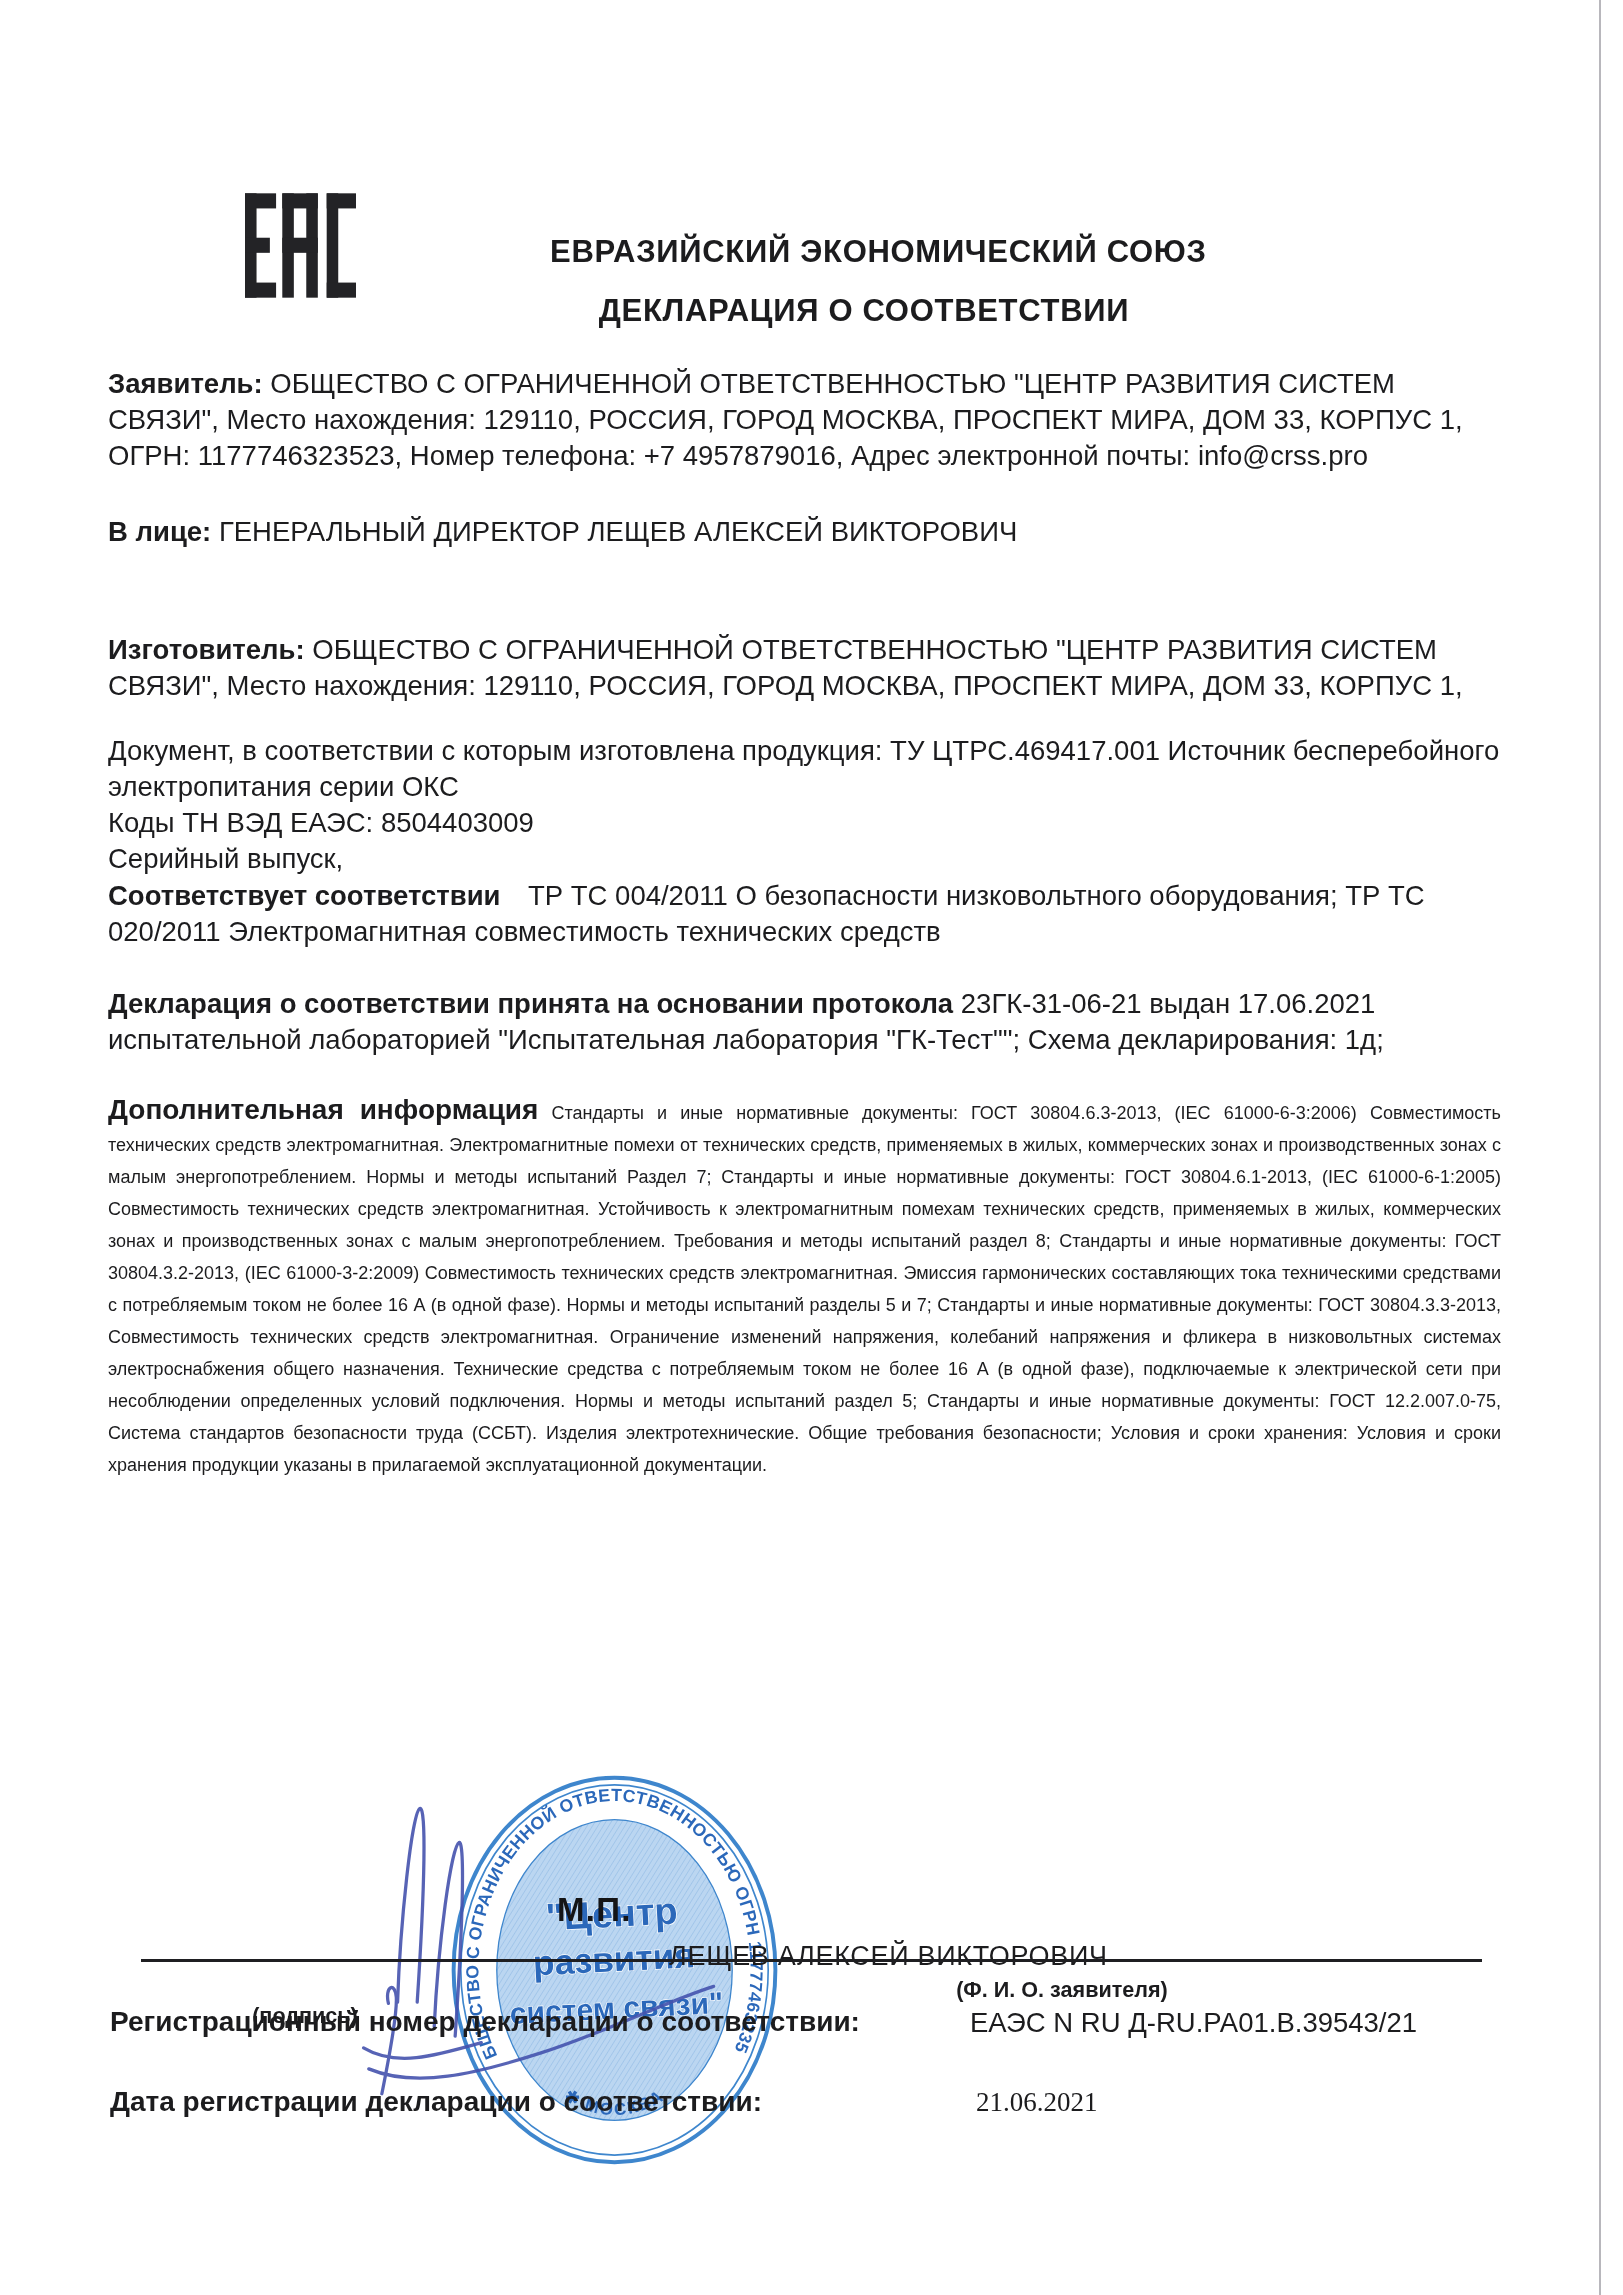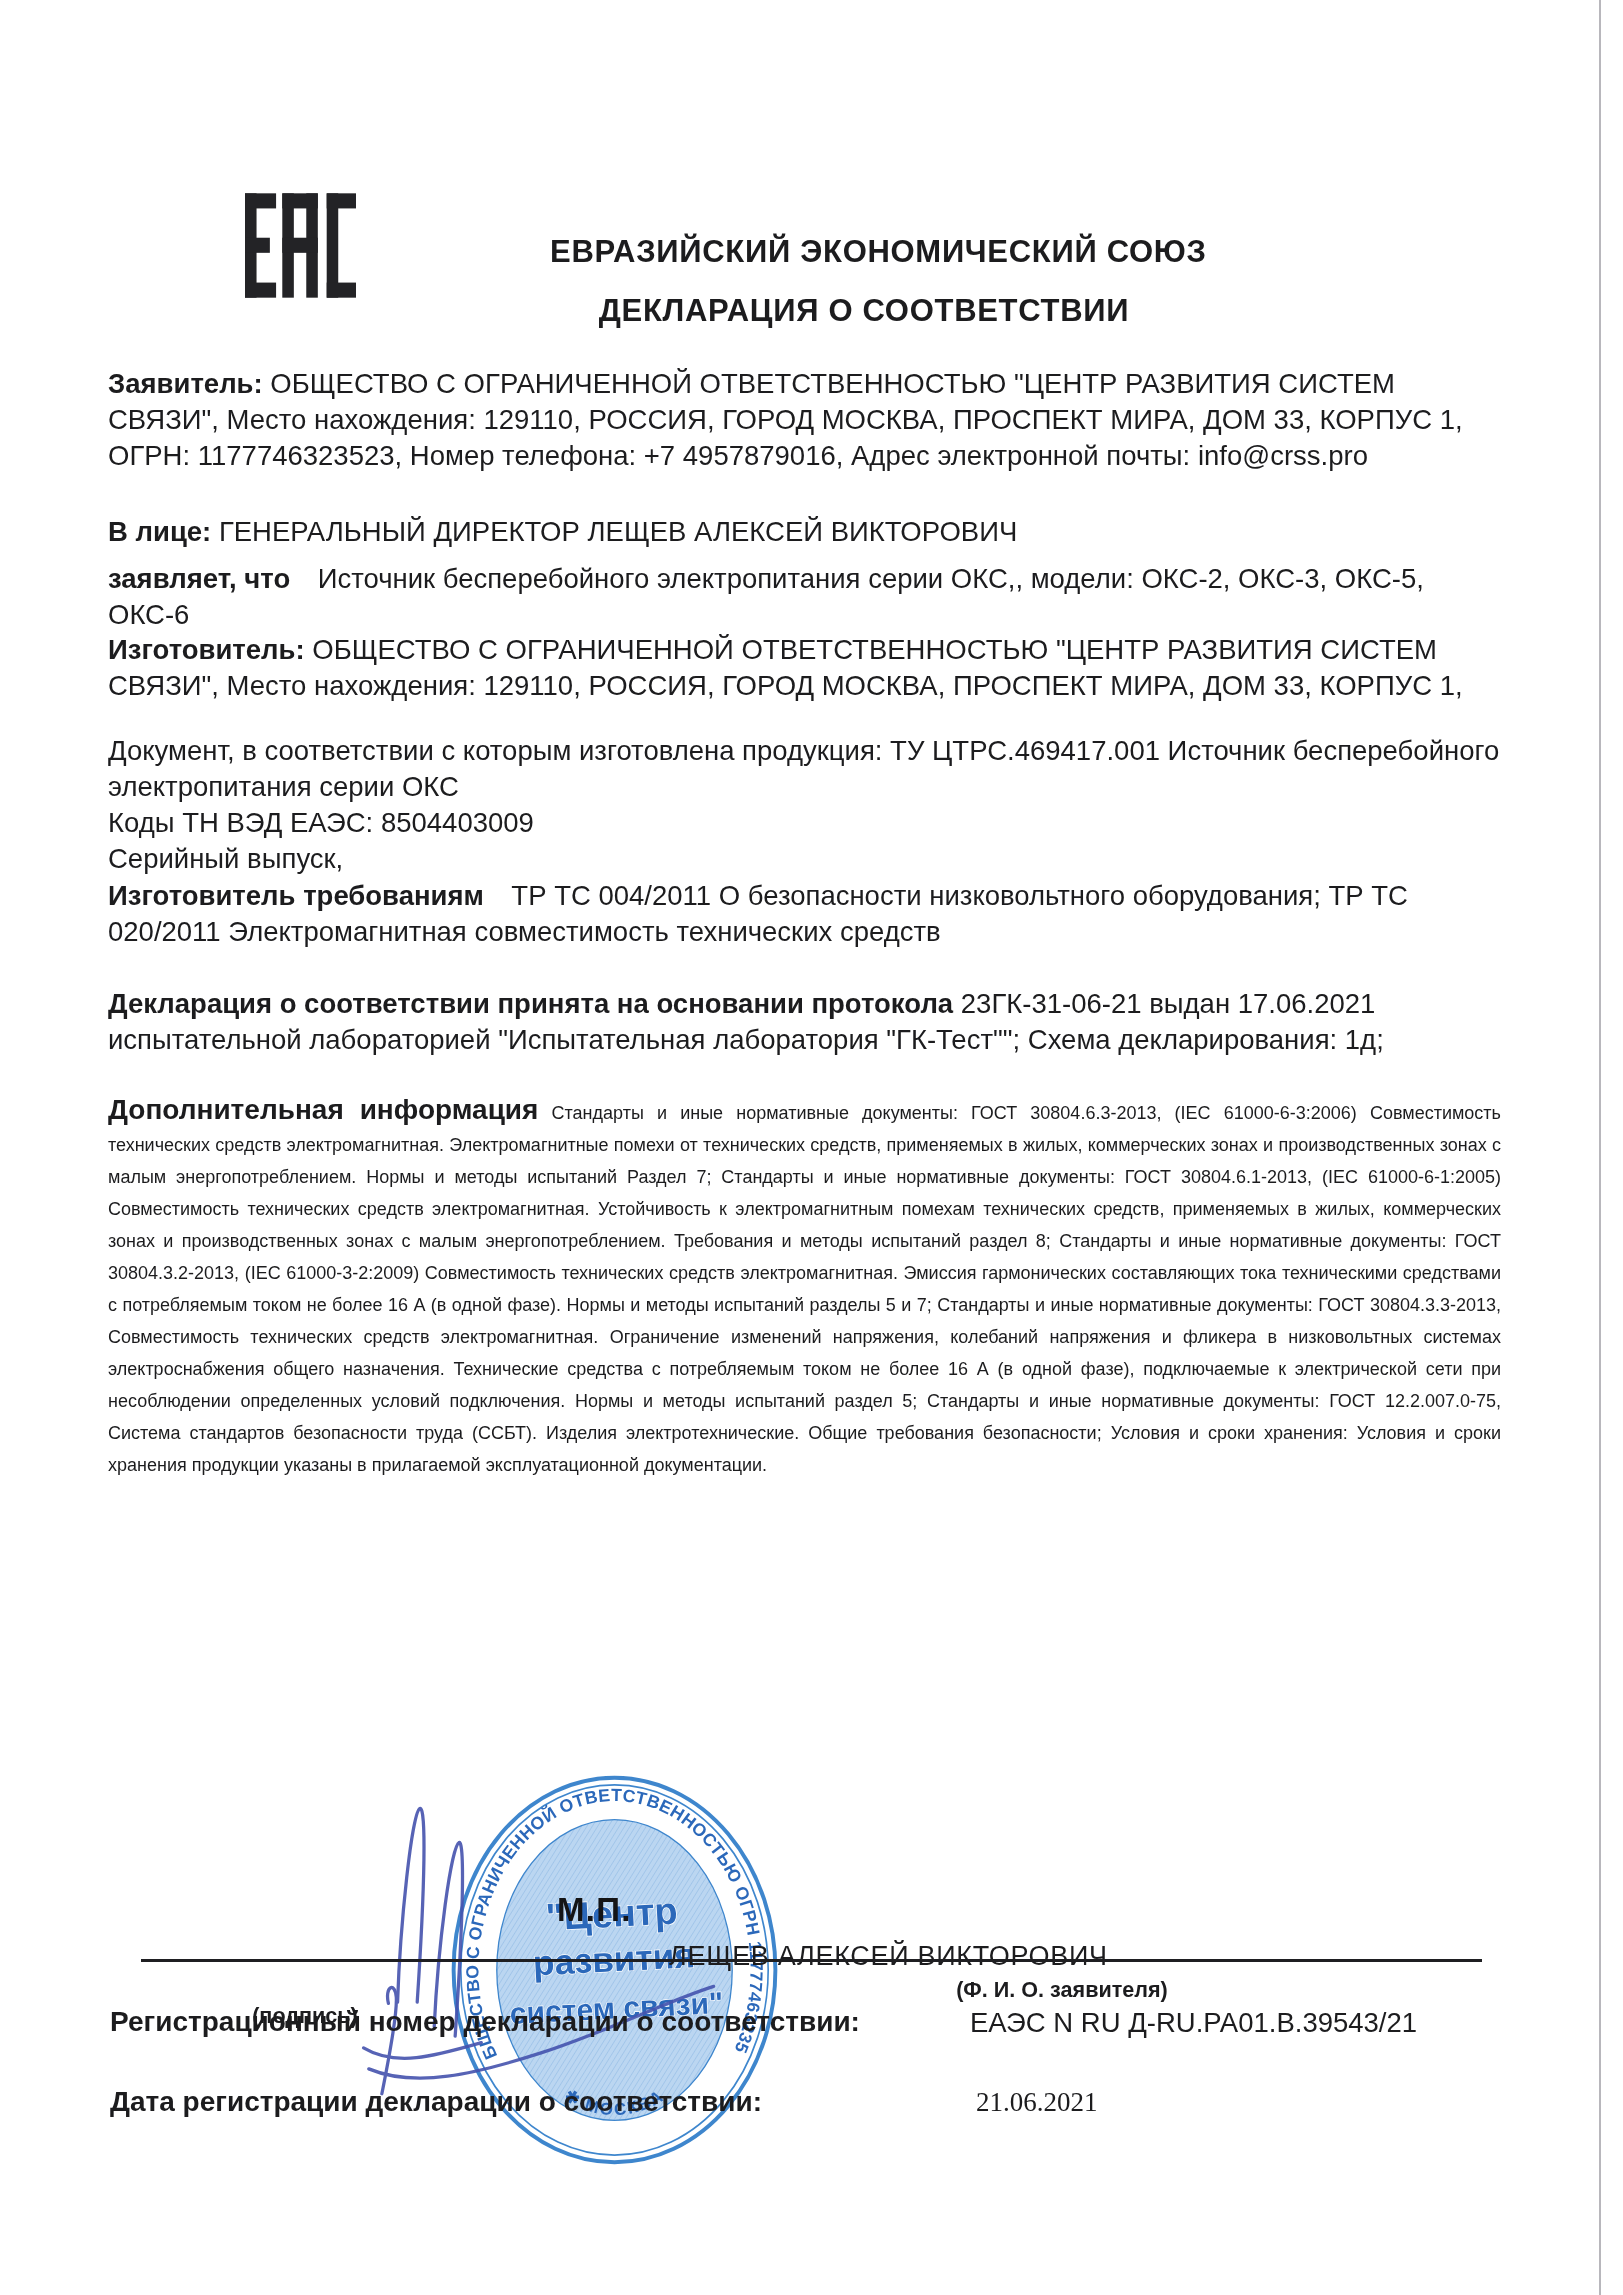--- a/index.html
+++ b/index.html
@@ -85,31 +85,30 @@
     </g>
   </svg>
 
   <div class="abs hdr" style="top:234px;">ЕВРАЗИЙСКИЙ ЭКОНОМИЧЕСКИЙ СОЮЗ</div>
   <div class="abs hdr" style="top:293px;">ДЕКЛАРАЦИЯ О СООТВЕТСТВИИ</div>
 
   <p class="abs bp" style="top:366px;"><span class="b">Заявитель:</span> <span>ОБЩЕСТВО С ОГРАНИЧЕННОЙ ОТВЕТСТВЕННОСТЬЮ "ЦЕНТР РАЗВИТИЯ СИСТЕМ СВЯЗИ", Место нахождения: 129110, РОССИЯ, ГОРОД МОСКВА, ПРОСПЕКТ МИРА, ДОМ 33, КОРПУС 1, ОГРН: 1177746323523, Номер телефона: +7 4957879016, Адрес электронной почты: info@crss.pro</span></p>
 
   <p class="abs bp" style="top:514px;"><span class="b">В лице:</span> <span>ГЕНЕРАЛЬНЫЙ ДИРЕКТОР ЛЕЩЕВ АЛЕКСЕЙ ВИКТОРОВИЧ</span></p>
 
-  <p class="abs bp" style="top:561px;"><span class="b gap-label">заявляет, что</span><span>Источник бесперебойного электропитания серии ОКС,, модели: ОКС-2, ОКС-3, ОКС-5, ОКС-6</span></p>
 
   <p class="abs bp" style="top:632px;"><span class="b">Изготовитель:</span> <span>ОБЩЕСТВО С ОГРАНИЧЕННОЙ ОТВЕТСТВЕННОСТЬЮ "ЦЕНТР РАЗВИТИЯ СИСТЕМ СВЯЗИ", Место нахождения: 129110, РОССИЯ, ГОРОД МОСКВА, ПРОСПЕКТ МИРА, ДОМ 33, КОРПУС 1,</span></p>
 
   <p class="abs bp" style="top:733px;"><span>Документ, в соответствии с которым изготовлена продукция: ТУ ЦТРС.469417.001 Источник бесперебойного электропитания серии ОКС</span></p>
 
   <p class="abs bp" style="top:805px;"><span>Коды ТН ВЭД ЕАЭС: 8504403009</span></p>
 
   <p class="abs bp" style="top:841px;"><span>Серийный выпуск,</span></p>
 
-  <p class="abs bp" style="top:878px;"><span class="b gap-label">Изготовитель требованиям</span><span>ТР ТС 004/2011 О безопасности низковольтного оборудования; ТР ТС 020/2011 Электромагнитная совместимость технических средств</span></p>
+  <p class="abs bp" style="top:878px;"><span class="b gap-label">Соответствует соответствии</span><span>ТР ТС 004/2011 О безопасности низковольтного оборудования; ТР ТС 020/2011 Электромагнитная совместимость технических средств</span></p>
 
   <p class="abs bp" style="top:986px;"><span class="b">Декларация о соответствии принята на основании протокола</span> <span>23ГК-31-06-21 выдан 17.06.2021 испытательной лабораторией "Испытательная лаборатория "ГК-Тест""; Схема декларирования: 1д;</span></p>
 
   <p class="abs add-wrap" style="top:1094px;"><span class="add-label">Дополнительная информация</span> <span class="add-text">Стандарты и иные нормативные документы: ГОСТ 30804.6.3-2013, (IEC 61000-6-3:2006) Совместимость технических средств электромагнитная. Электромагнитные помехи от технических средств, применяемых в жилых, коммерческих зонах и производственных зонах с малым энергопотреблением. Нормы и методы испытаний Раздел 7; Стандарты и иные нормативные документы: ГОСТ 30804.6.1-2013, (IEC 61000-6-1:2005) Совместимость технических средств электромагнитная. Устойчивость к электромагнитным помехам технических средств, применяемых в жилых, коммерческих зонах и производственных зонах с малым энергопотреблением. Требования и методы испытаний раздел 8; Стандарты и иные нормативные документы: ГОСТ 30804.3.2-2013, (IEC 61000-3-2:2009) Совместимость технических средств электромагнитная. Эмиссия гармонических составляющих тока техническими средствами с потребляемым током не более 16 А (в одной фазе). Нормы и методы испытаний разделы 5 и 7; Стандарты и иные нормативные документы: ГОСТ 30804.3.3-2013, Совместимость технических средств электромагнитная. Ограничение изменений напряжения, колебаний напряжения и фликера в низковольтных системах электроснабжения общего назначения. Технические средства с потребляемым током не более 16 А (в одной фазе), подключаемые к электрической сети при несоблюдении определенных условий подключения. Нормы и методы испытаний раздел 5; Стандарты и иные нормативные документы: ГОСТ 12.2.007.0-75, Система стандартов безопасности труда (ССБТ). Изделия электротехнические. Общие требования безопасности; Условия и сроки хранения: Условия и сроки хранения продукции указаны в прилагаемой эксплуатационной документации.</span></p>
 
 
   <svg class="abs" style="left:451px;top:1775px;" width="327" height="390" viewBox="0 0 500 596">
     <defs>
       <pattern id="hatch" width="7" height="7" patternUnits="userSpaceOnUse" patternTransform="rotate(32)">
         <rect width="7" height="7" fill="#b6d3f0"></rect>

